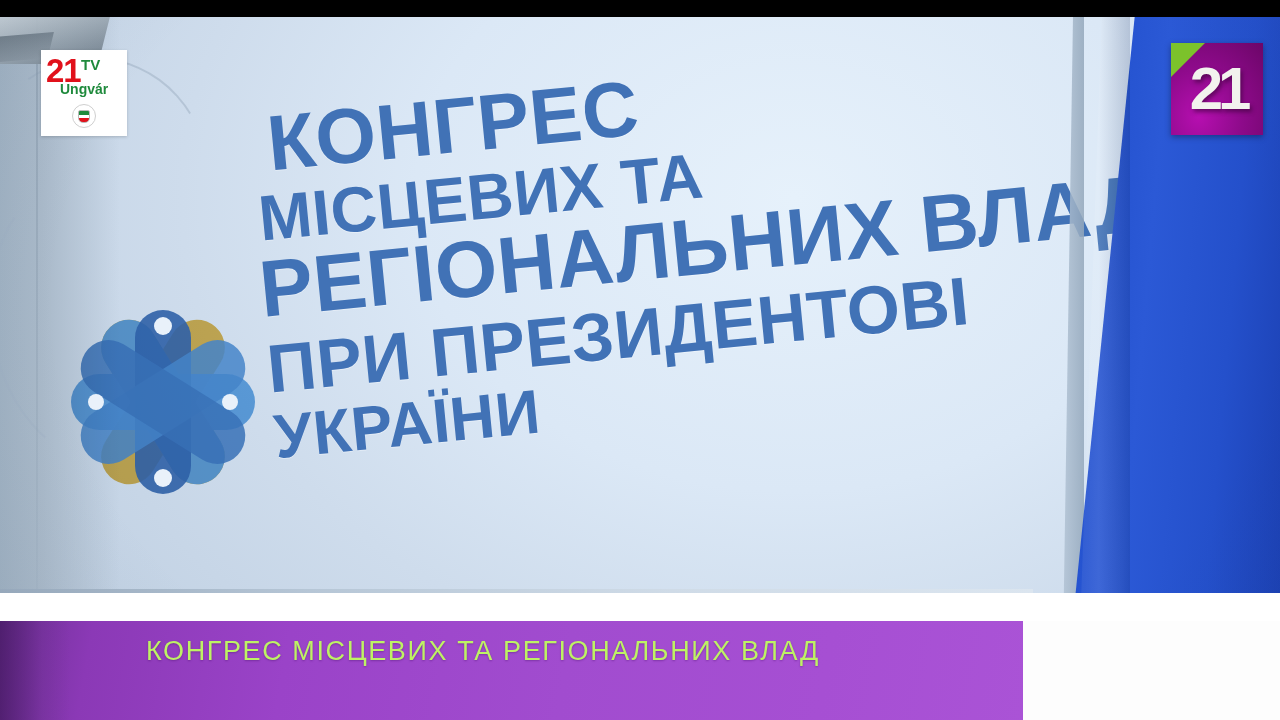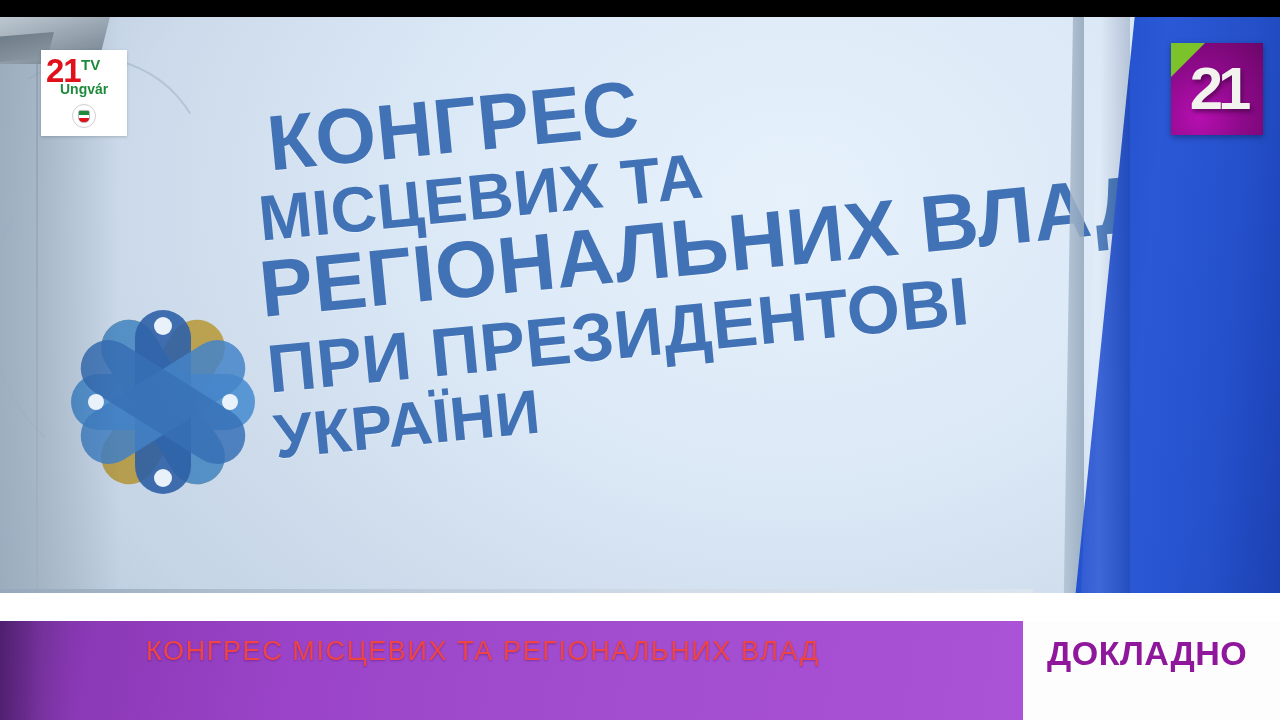--- a/index.html
+++ b/index.html
@@ -164,21 +164,21 @@
   .lt-bar {
     position:absolute; left:0; top:604px; width:1023px; height:116px;
     background:linear-gradient(100deg,#6d2f94 0%, #8b39b6 9%, #9a43c8 28%, #a14ccf 55%, #a64fd3 80%, #aa53d6 100%);
   }
   .lt-bar-shade {
     position:absolute; left:0; top:604px; width:70px; height:116px;
     background:linear-gradient(90deg, rgba(55,18,80,.55) 0%, rgba(90,40,120,.18) 60%, rgba(0,0,0,0) 100%);
   }
   .lt-title {
     position:absolute; left:146px; top:619px;
-    color:#ef4444;
+    color:#bef264;
     font-family:"Liberation Sans", sans-serif;
     font-size:27px; font-weight:normal; letter-spacing:1.6px;
     white-space:nowrap;
     text-shadow:0 1px 2px rgba(60,10,90,.35);
   }
   .lt-white-panel {
     position:absolute; left:1023px; top:604px; width:257px; height:116px;
     background:#fdfdfd;
   }
   .lt-badge {
@@ -270,15 +270,14 @@
     <div class="bug21-green"></div>
     <div class="bug21-num">21</div>
   </div>
 
   <div class="lt-topline"></div>
   <div class="lt-whitegap"></div>
   <div class="lt-bar"></div>
   <div class="lt-bar-shade"></div>
   <div class="lt-title">КОНГРЕС МІСЦЕВИХ ТА РЕГІОНАЛЬНИХ ВЛАД</div>
   <div class="lt-white-panel"></div>
-  <div class="lt-badge">ДОКЛАДНО</div>
 
 </div>
 
 </body></html>

